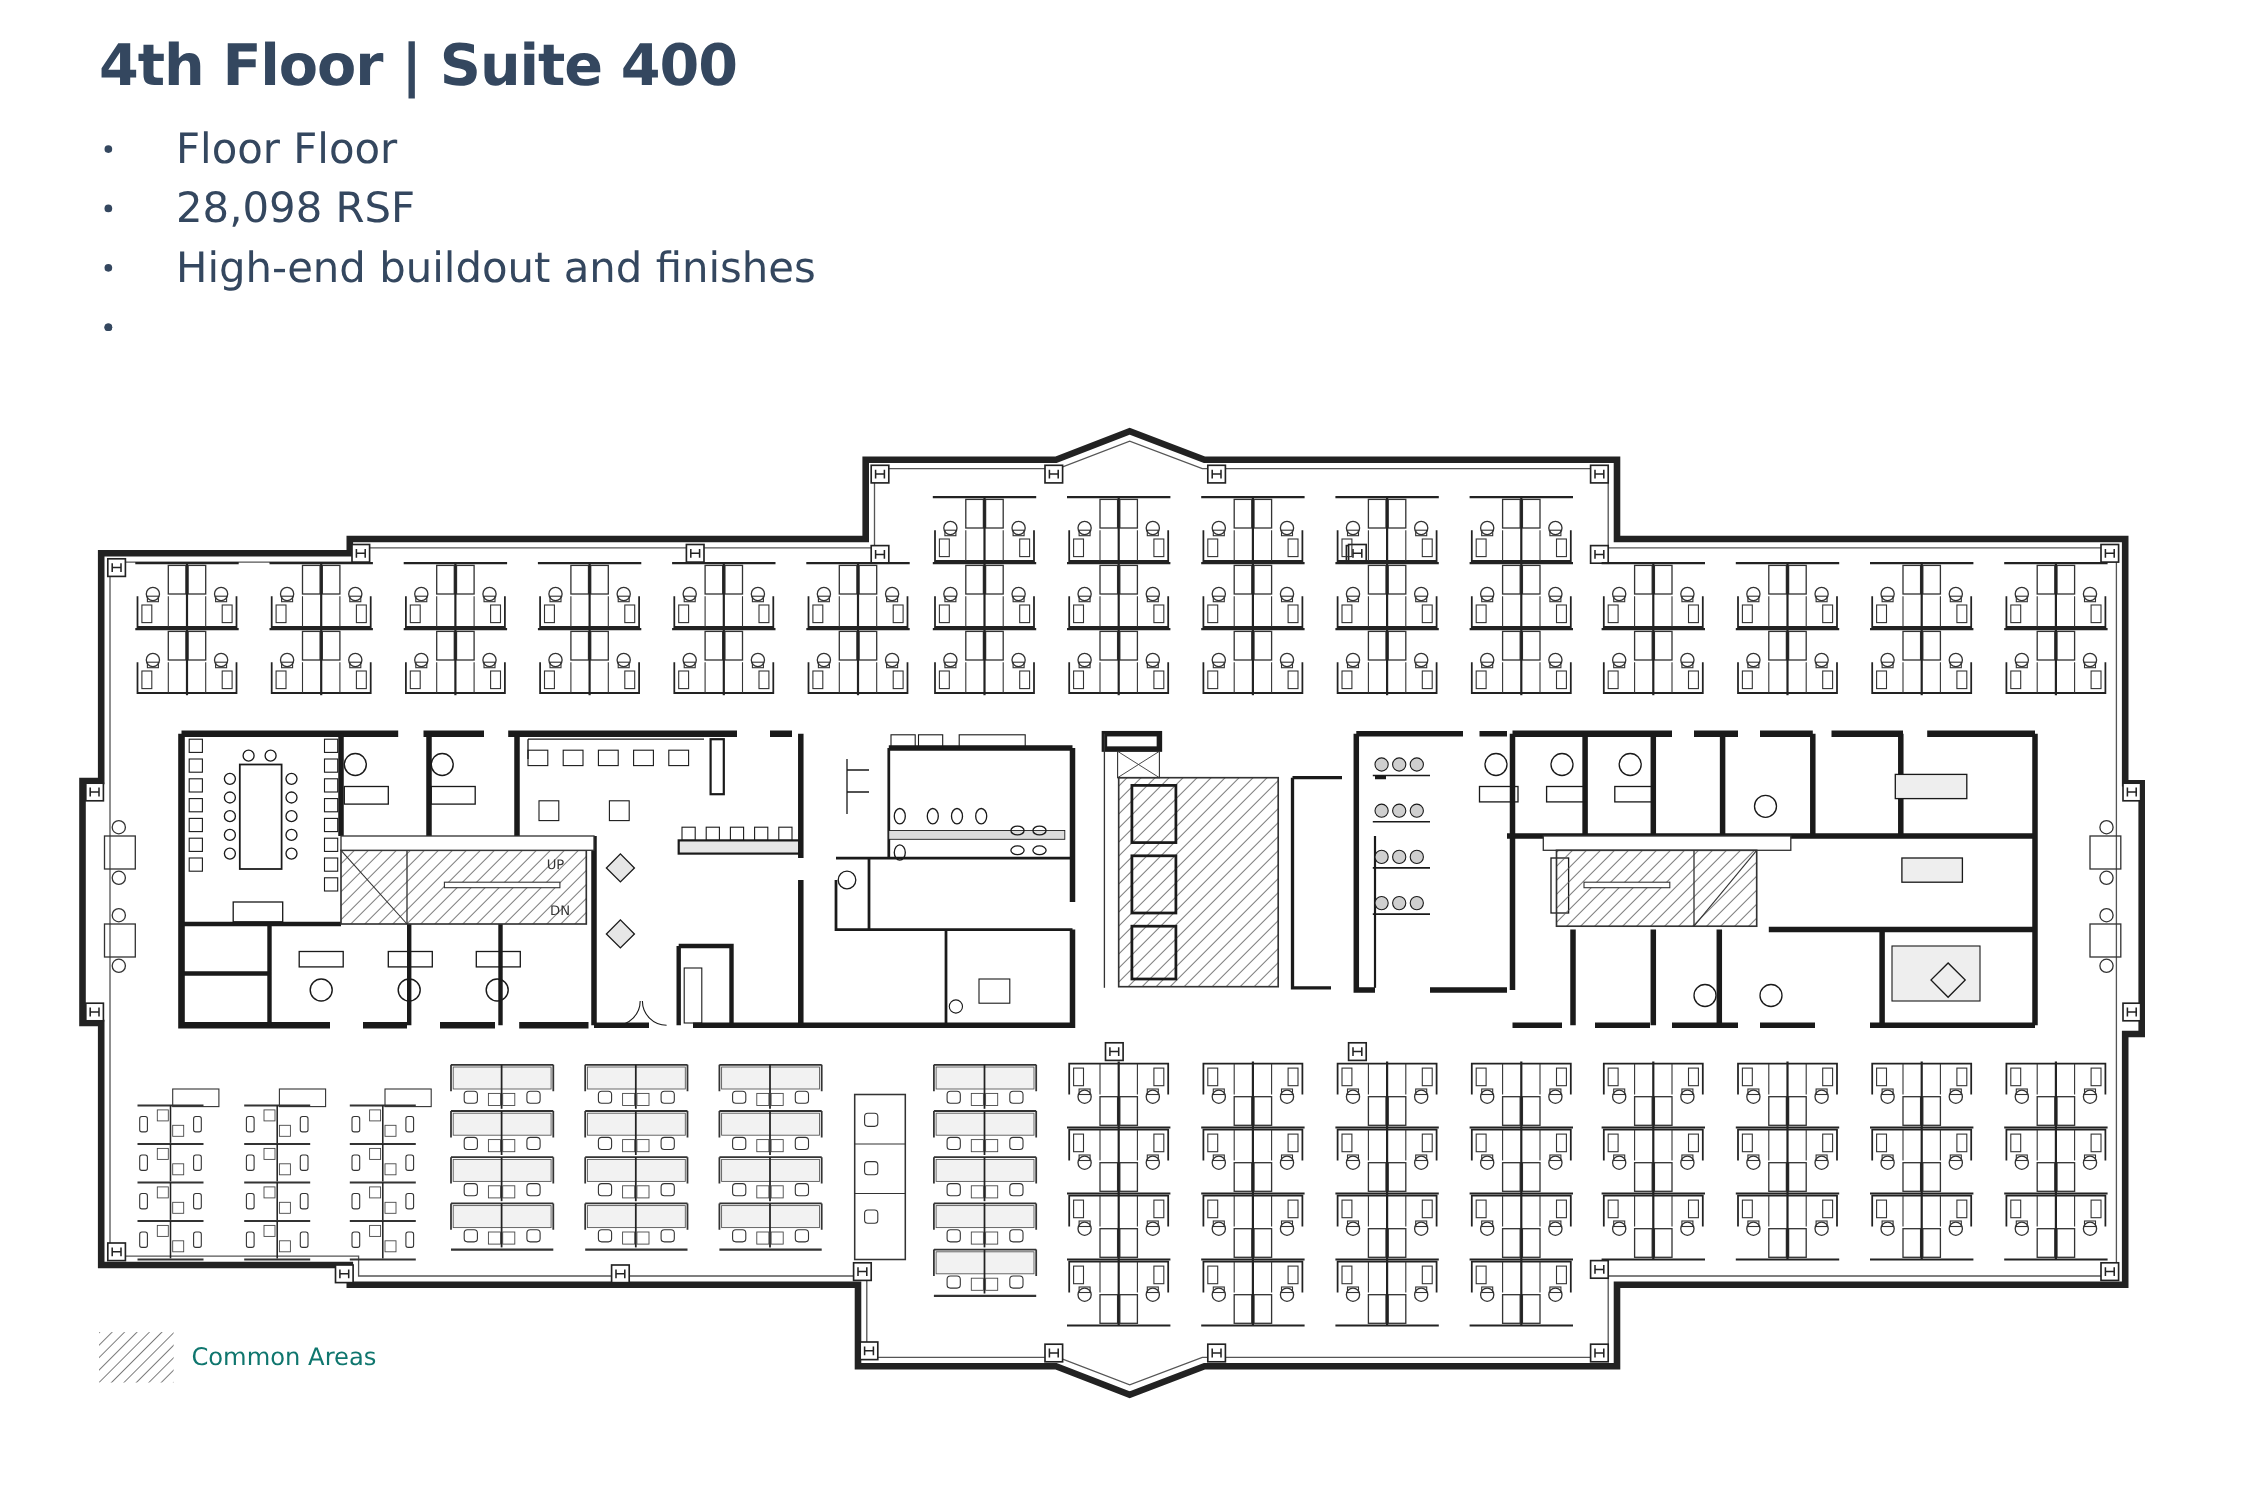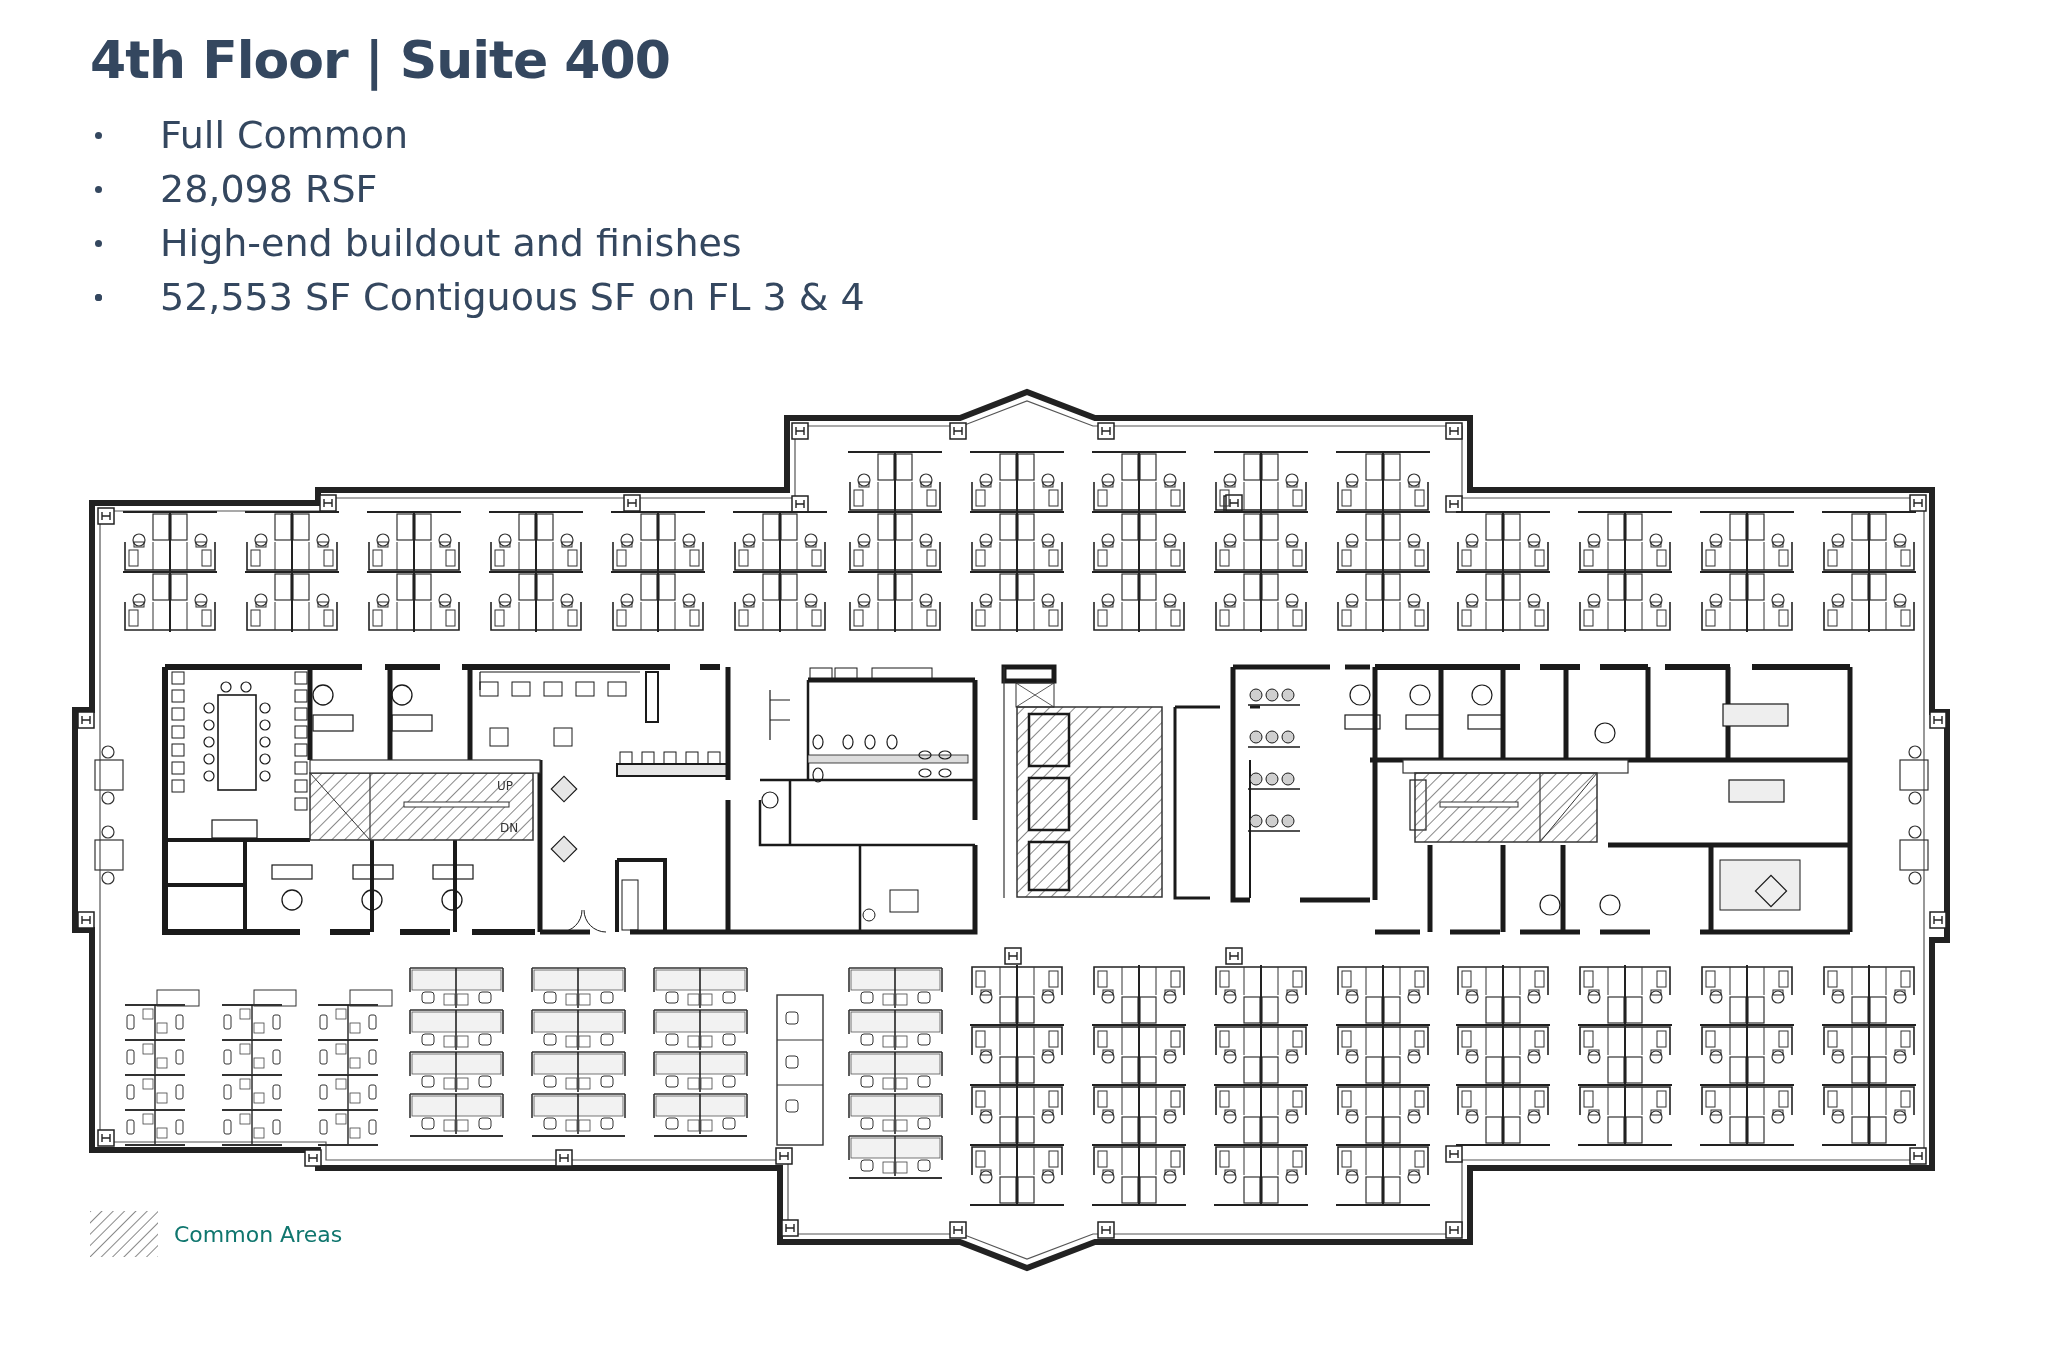--- a/index.html
+++ b/index.html
@@ -16,25 +16,25 @@
   .legend { position: absolute; left: 90px; top: 1210px; height: 48px; display: flex; align-items: center; }
   .legend .swatch { width: 68px; height: 46px; }
   .legend .label { margin-left: 16px; font-size: 22px; color: #0f766e; }
 </style>
 </head>
 <body>
 
 <h1 class="title">4th Floor | Suite 400</h1>
 
 <ul class="bullets">
-  <li><span class="dot"></span><span>Full Common</span></li>
+  <li><span class="dot"></span><span>Floor Floor</span></li>
   <li><span class="dot"></span><span>28,098 RSF</span></li>
   <li><span class="dot"></span><span>High-end buildout and finishes</span></li>
   <li><span class="dot"></span></li>
-  <li><span class="dot"></span><span>52,553 SF Contiguous SF on FL 3 &amp; 4</span></li>
+  <li><span class="dot"></span></li>
 </ul>
 
 <svg class="plan" width="2048" height="1368" viewBox="0 0 2048 1368" xmlns="http://www.w3.org/2000/svg">
   <defs>
     <pattern id="hatch" patternUnits="userSpaceOnUse" width="9" height="9" patternTransform="rotate(45)">
       <line x1="0" y1="0" x2="0" y2="9" stroke="#555" stroke-width="1.4"></line>
     </pattern>
 
     <g id="pod">
       <line x1="0" y1="0" x2="94" y2="0" stroke="#222" stroke-width="2"></line>

